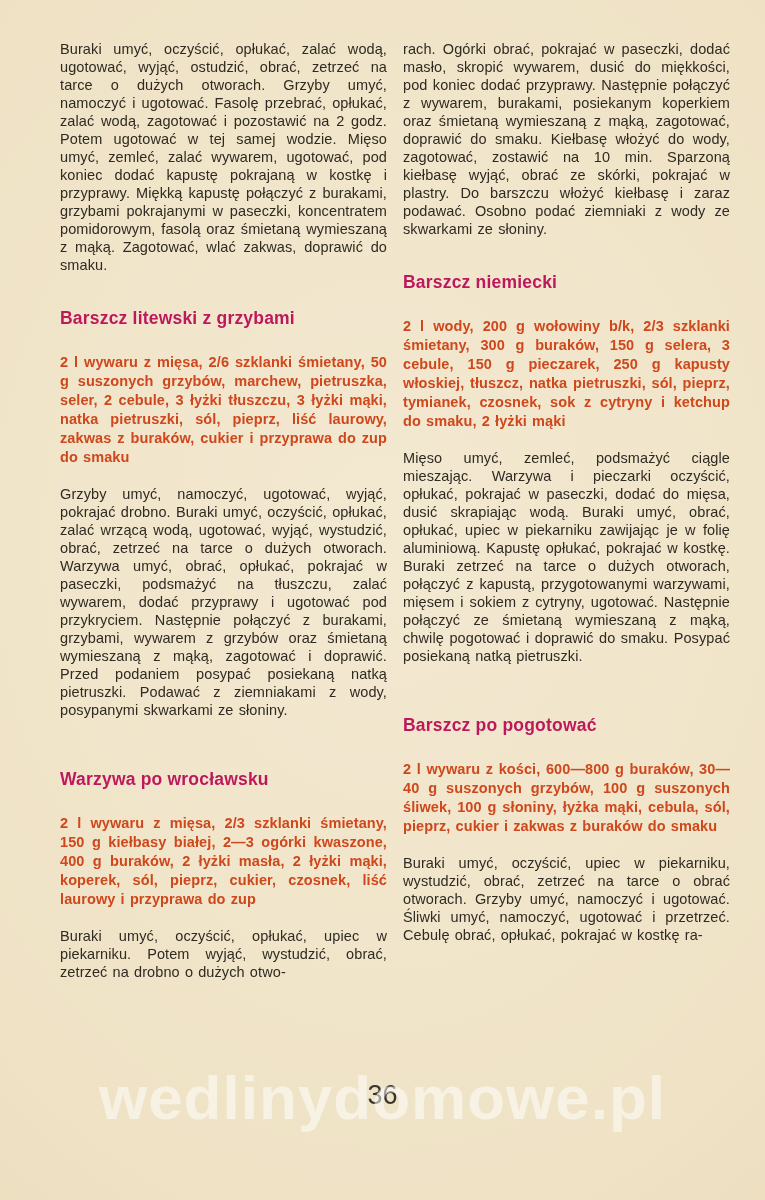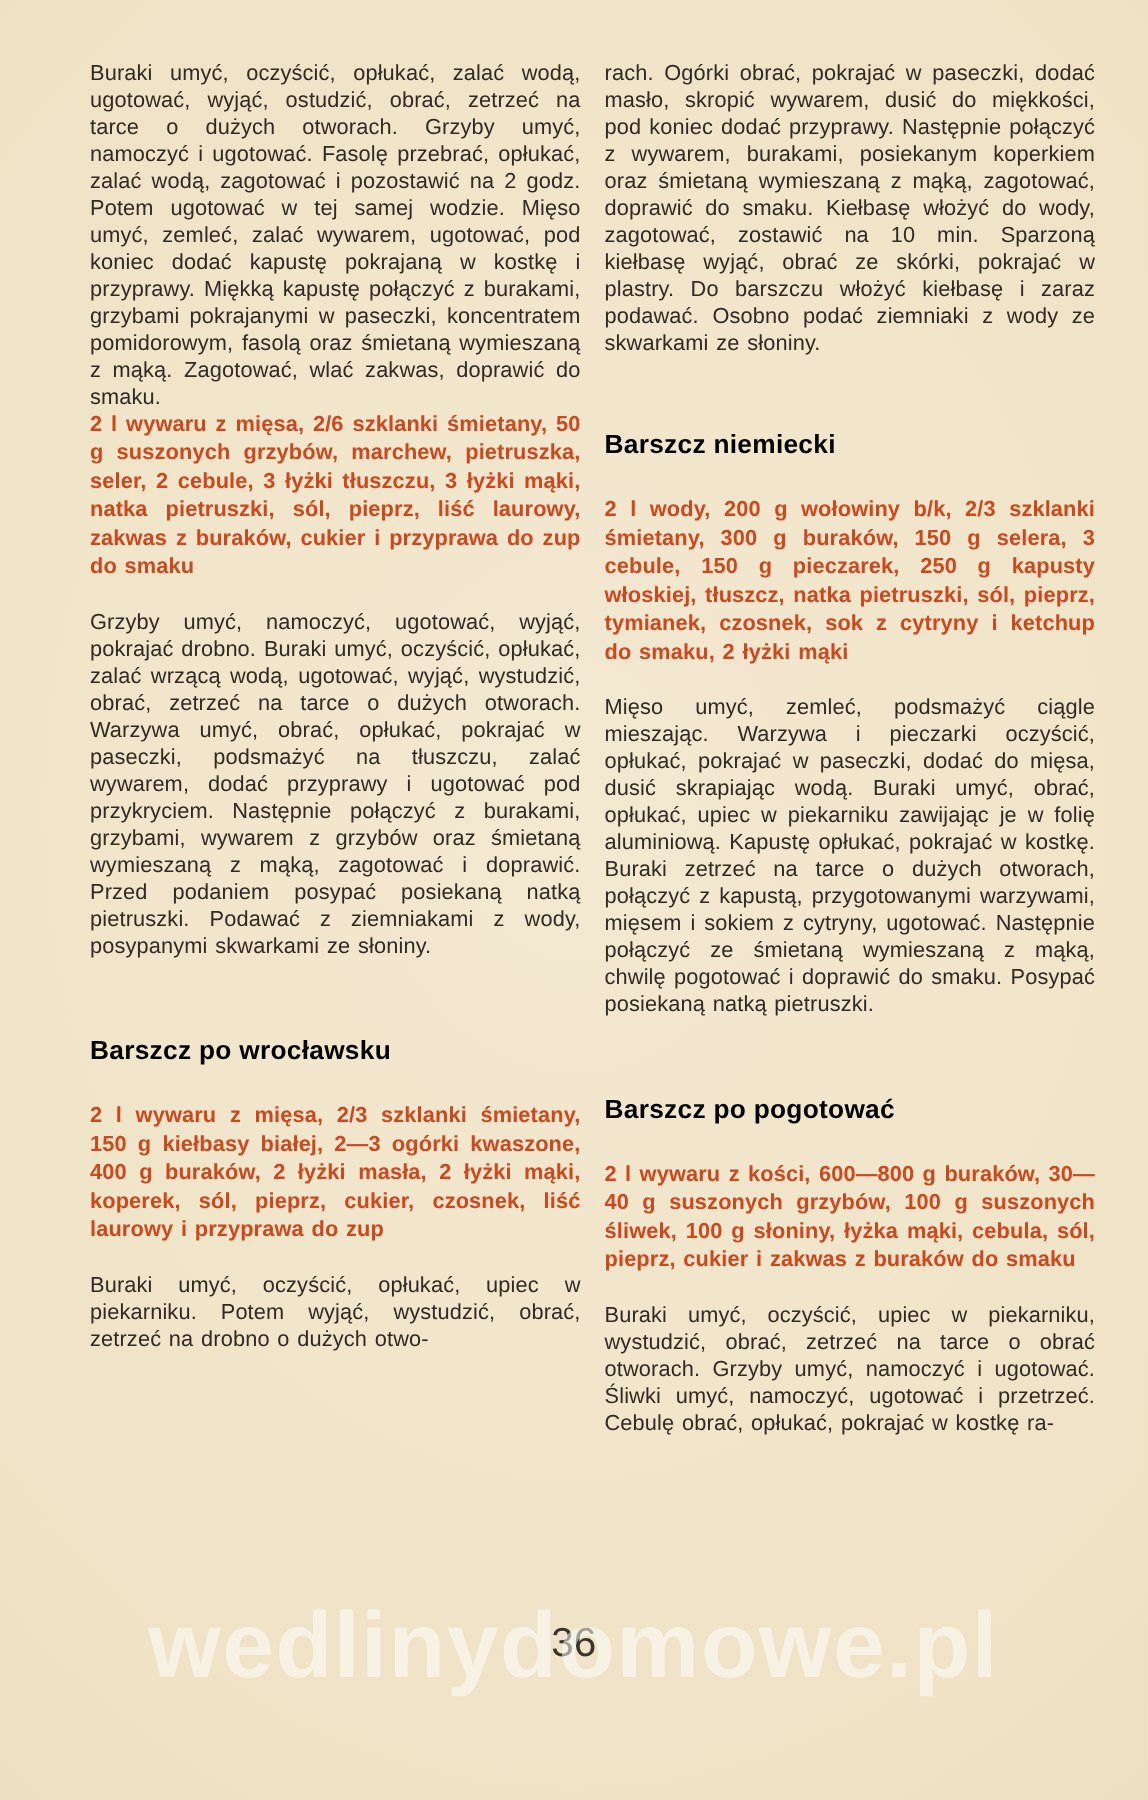--- a/index.html
+++ b/index.html
@@ -23,23 +23,23 @@
   .body-text {
     font-size: 14.5px;
     line-height: 18px;
     text-align: justify;
     letter-spacing: 0.1px;
     word-spacing: 1px;
   }
   .heading {
     font-size: 17.5px;
     font-weight: 700;
-    color: #000000;
+    color: #be185d;
     letter-spacing: 0.2px;
-    margin: 48px 0 24px 0;
+    margin: 34px 0 24px 0;
   }
   .section-late .heading { margin-top: 50px; }
   .ingredients {
     font-size: 14.5px;
     line-height: 19px;
     font-weight: 700;
     color: #cf471c;
     text-align: justify;
     letter-spacing: 0.1px;
     word-spacing: 1px;
@@ -72,26 +72,27 @@
 <body>
 
 <div class="page">
 
   <div class="columns">
 
     <div class="column">
       <p class="body-text">Buraki umyć, oczyścić, opłukać, zalać wodą, ugotować, wyjąć, ostudzić, obrać, zetrzeć na tarce o dużych otworach. Grzyby umyć, namoczyć i ugotować. Fasolę przebrać, opłukać, zalać wodą, zagotować i pozostawić na 2 godz. Potem ugotować w tej samej wodzie. Mięso umyć, zemleć, zalać wywarem, ugotować, pod koniec dodać kapustę pokrajaną w kostkę i przyprawy. Miękką kapustę połączyć z burakami, grzybami pokrajanymi w paseczki, koncentratem pomidorowym, fasolą oraz śmietaną wymieszaną z mąką. Zagotować, wlać zakwas, doprawić do smaku.</p>
 
       <section>
+        <h2 class="heading">Barszcz litewski z grzybami</h2>
         <p class="ingredients">2 l wywaru z mięsa, 2/6 szklanki śmietany, 50 g suszonych grzybów, marchew, pietruszka, seler, 2 cebule, 3 łyżki tłuszczu, 3 łyżki mąki, natka pietruszki, sól, pieprz, liść laurowy, zakwas z buraków, cukier i przyprawa do zup do smaku</p>
         <p class="body-text">Grzyby umyć, namoczyć, ugotować, wyjąć, pokrajać drobno. Buraki umyć, oczyścić, opłukać, zalać wrzącą wodą, ugotować, wyjąć, wystudzić, obrać, zetrzeć na tarce o dużych otworach. Warzywa umyć, obrać, opłukać, pokrajać w paseczki, podsmażyć na tłuszczu, zalać wywarem, dodać przyprawy i ugotować pod przykryciem. Następnie połączyć z burakami, grzybami, wywarem z grzybów oraz śmietaną wymieszaną z mąką, zagotować i doprawić. Przed podaniem posypać posiekaną natką pietruszki. Podawać z ziemniakami z wody, posypanymi skwarkami ze słoniny.</p>
       </section>
 
       <section class="section-late">
-        <h2 class="heading">Barszcz po wrocławsku</h2>
+        <h2 class="heading">Warzywa po wrocławsku</h2>
         <p class="ingredients">2 l wywaru z mięsa, 2/3 szklanki śmietany, 150 g kiełbasy białej, 2—3 ogórki kwaszone, 400 g buraków, 2 łyżki masła, 2 łyżki mąki, koperek, sól, pieprz, cukier, czosnek, liść laurowy i przyprawa do zup</p>
         <p class="body-text">Buraki umyć, oczyścić, opłukać, upiec w piekarniku. Potem wyjąć, wystudzić, obrać, zetrzeć na drobno o dużych otwo-</p>
       </section>
     </div>
 
     <div class="column">
       <p class="body-text">rach. Ogórki obrać, pokrajać w paseczki, dodać masło, skropić wywarem, dusić do miękkości, pod koniec dodać przyprawy. Następnie połączyć z wywarem, burakami, posiekanym koperkiem oraz śmietaną wymieszaną z mąką, zagotować, doprawić do smaku. Kiełbasę włożyć do wody, zagotować, zostawić na 10 min. Sparzoną kiełbasę wyjąć, obrać ze skórki, pokrajać w plastry. Do barszczu włożyć kiełbasę i zaraz podawać. Osobno podać ziemniaki z wody ze skwarkami ze słoniny.</p>
 
       <section>
         <h2 class="heading">Barszcz niemiecki</h2>

